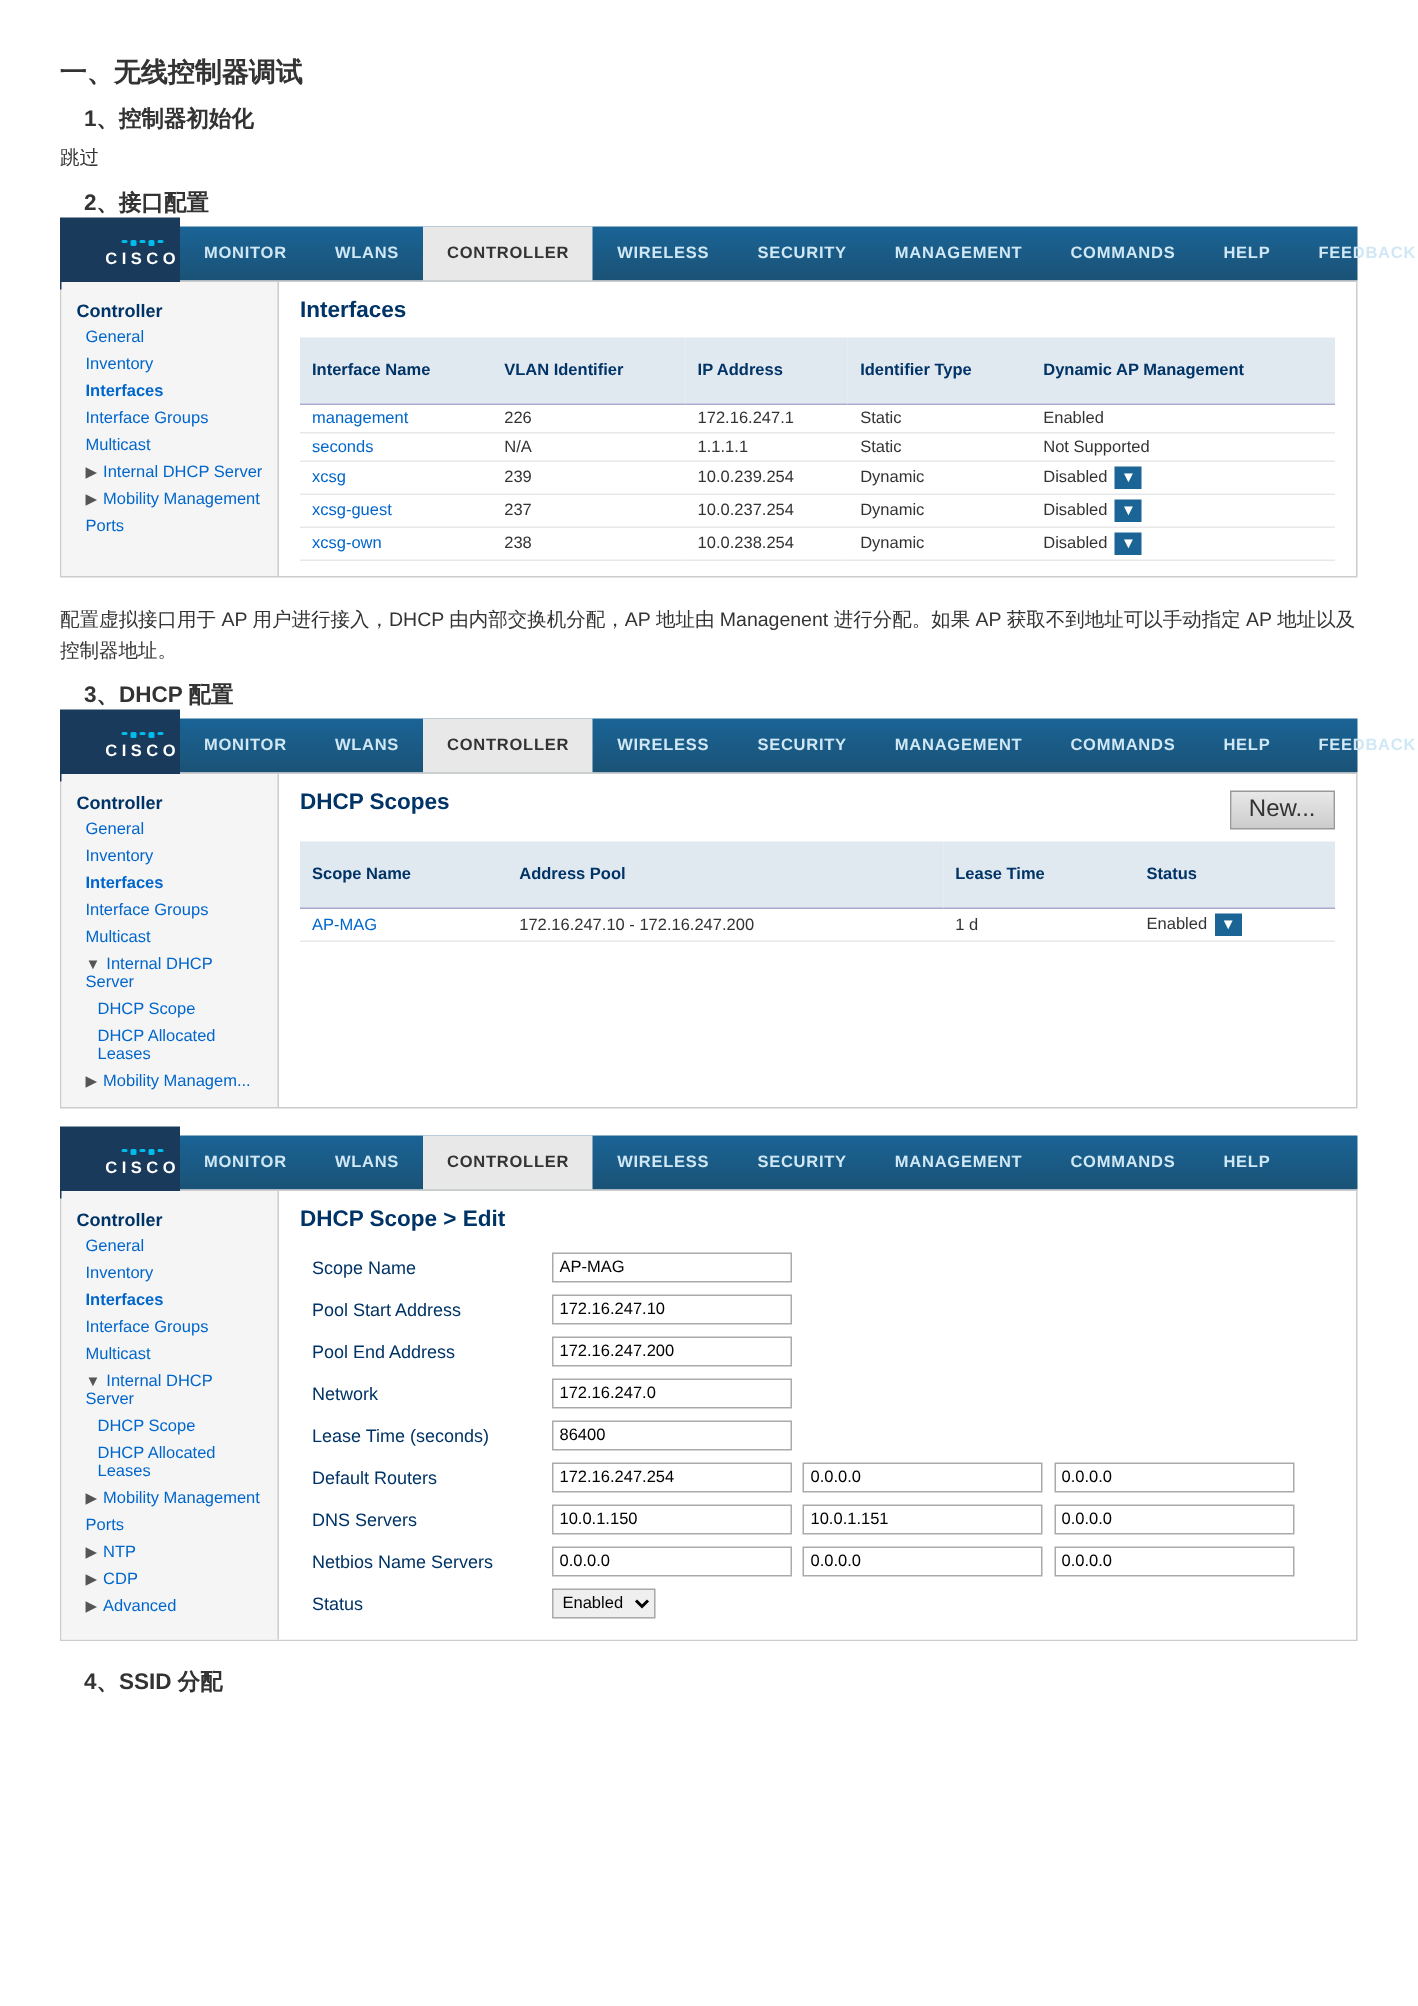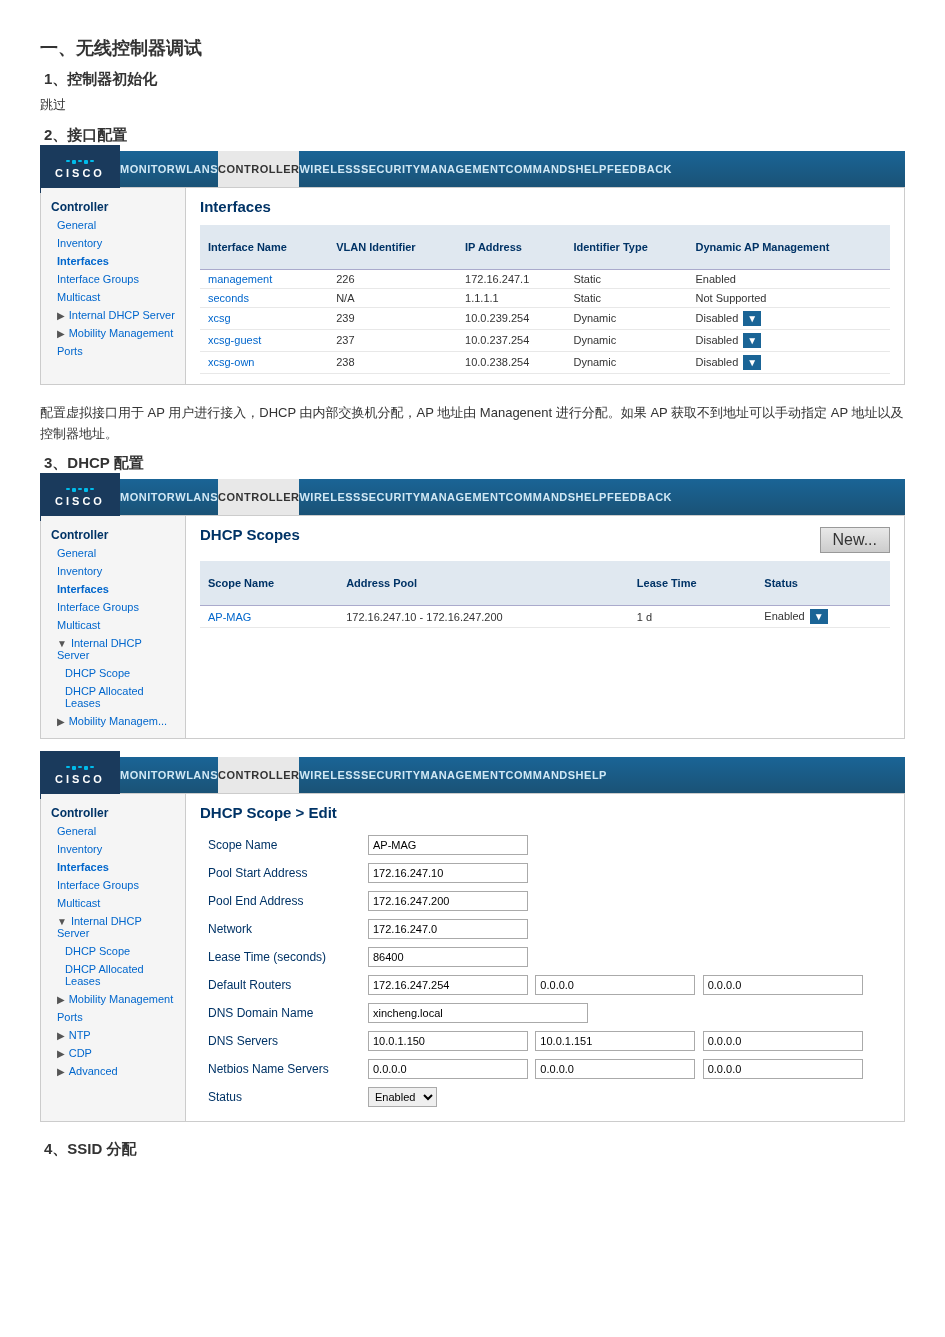--- a/index.html
+++ b/index.html
@@ -13,62 +13,62 @@
     }
 
     h2 {
       font-size: 18px;
       font-weight: bold;
       margin: 16px 0 6px 0;
     }
     h3 {
       font-size: 15px;
       font-weight: bold;
-      margin: 10px 0 6px 4px;
+      margin: 10px 0 6px 16px;
     }
     p {
       font-size: 13px;
       line-height: 1.6;
       margin: 6px 0 10px 0;
     }
 
     
     .cisco-nav {
       background: linear-gradient(to bottom, #1a6496 0%, #1a5276 100%);
       display: flex;
       align-items: center;
       height: 36px;
       padding: 0;
     }
     .cisco-logo-area {
       background: #1a3a5c;
       display: flex;
       align-items: center;
-      justify-content: center;
+      justify-content: flex-end;
       width: 80px;
       height: 48px;
       flex-shrink: 0;
     }
     .cisco-logo-bar {
       background: #00bceb;
       height: 2px;
       margin: 1px 0;
       border-radius: 1px;
     }
     .nav-items {
       display: flex;
       align-items: center;
       height: 100%;
       flex: 1;
     }
     .nav-item {
       color: #d0e8f5;
       font-size: 11px;
       font-weight: bold;
-      padding: 0 0;
+      padding: 0 16px;
       height: 100%;
       display: flex;
       align-items: center;
       cursor: pointer;
       text-transform: uppercase;
       letter-spacing: 0.5px;
       white-space: nowrap;
     }
     .nav-item.active {
       background: #e8e8e8;
@@ -460,24 +460,20 @@
           </tr>
           <tr>
             <td>Default Routers</td>
             <td>
               <input type="text" class="form-input" value="172.16.247.254" style="margin-right: 4px;">
               <input type="text" class="form-input" value="0.0.0.0" style="margin-right: 4px;">
               <input type="text" class="form-input" value="0.0.0.0" style="">
             </td>
           </tr>
           <tr>
-            <td>DNS Domain Name</td>
-            <td><input type="text" class="form-input form-input-wide" value="xincheng.local" style=""></td>
-          </tr>
-          <tr>
             <td>DNS Servers</td>
             <td>
               <input type="text" class="form-input" value="10.0.1.150" style="margin-right: 4px;">
               <input type="text" class="form-input" value="10.0.1.151" style="margin-right: 4px;">
               <input type="text" class="form-input" value="0.0.0.0" style="">
             </td>
           </tr>
           <tr>
             <td>Netbios Name Servers</td>
             <td>

